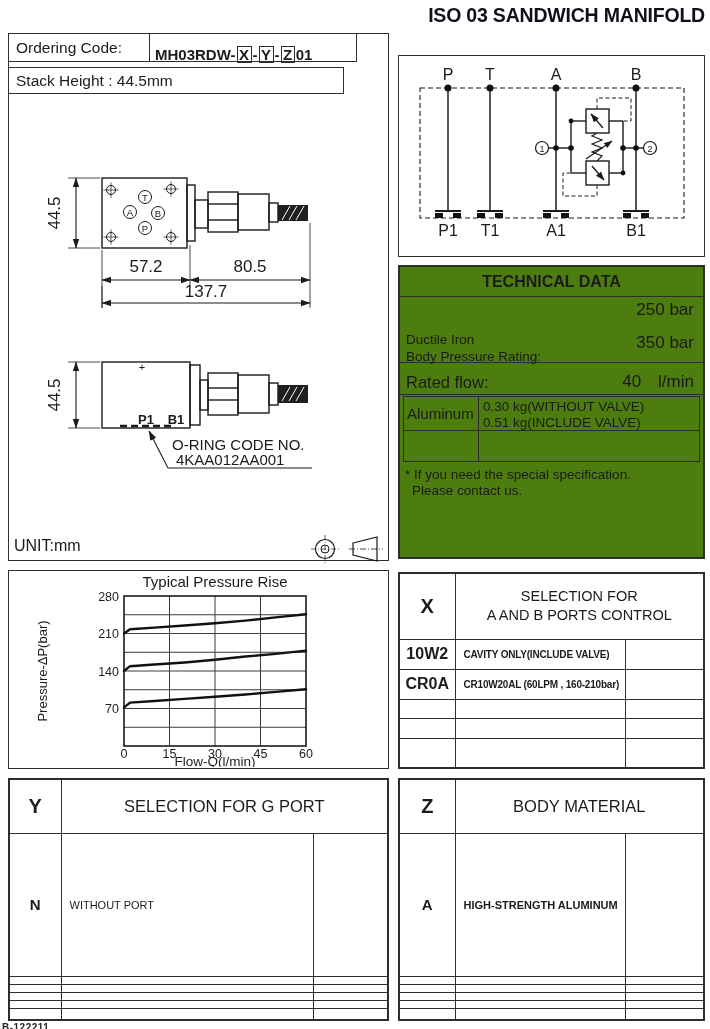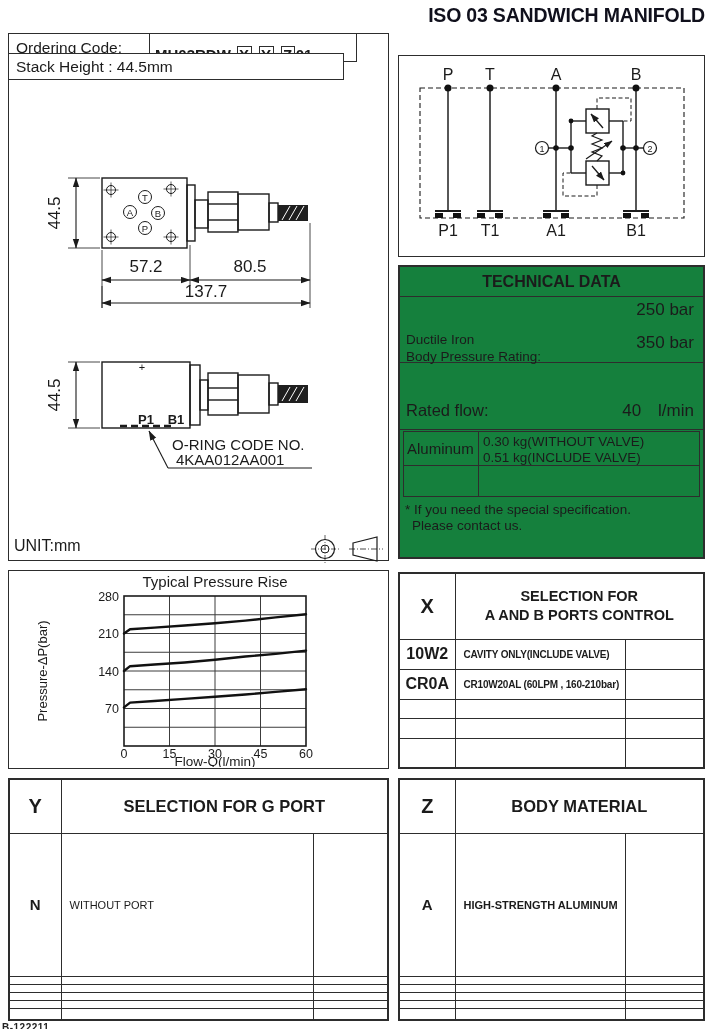--- a/index.html
+++ b/index.html
@@ -9,30 +9,30 @@
   .abs { position:absolute; }
 
   .title { top:4px; right:5px; font-size:19.5px; font-weight:bold; letter-spacing:-0.2px; color:#10101c; }
 
   
   .left-panel { left:8px; top:33px; width:381px; height:528px; border:1.5px solid #2d2d2d; background:#fff; }
   .ordering-row { left:8px; top:33px; width:349px; height:29px; border:1.5px solid #2d2d2d; background:#fff; display:flex; align-items:stretch; }
   .ordering-label { width:141px; border-right:1.5px solid #2d2d2d; font-size:15.5px; display:flex; align-items:center; padding-left:7px; }
   .ordering-code { flex:1; display:flex; align-items:center; padding-left:5px; font-size:15px; font-weight:bold; white-space:nowrap;margin-top:14px; }
   .codebox { display:inline-block; border:1.4px solid #2d2d2d; line-height:1.05; padding:0 1.5px; margin:0 1px; font-weight:bold; }
-  .stack-row { left:8px; top:53px; width:336px; height:27px; border:1.5px solid #2d2d2d; background:#fff; font-size:15.5px; display:flex; align-items:center; padding-left:7px; }
+  .stack-row { left:8px; top:67px; width:336px; height:27px; border:1.5px solid #2d2d2d; background:#fff; font-size:15.5px; display:flex; align-items:center; padding-left:7px; }
   .unit-label { left:14px; top:537px; font-size:16px; }
 
   
   .schematic-panel { left:398px; top:55px; width:307px; height:202px; border:1.5px solid #2d2d2d; background:#fff; }
-  .tech-panel { left:398px; top:265px; width:307px; height:294px; border:2px solid #2d2d2d; background:#15803d; }
+  .tech-panel { left:398px; top:265px; width:307px; height:294px; border:2px solid #2d2d2d; background:#4d7c0f; }
   .tech-header { height:30px; border-bottom:1.8px solid #2d2d2d; text-align:center; font-weight:bold; font-size:16px; line-height:29px; }
   .tech-sec { border-bottom:1.5px solid #2d2d2d; padding:3px 6px 2px 6px; }
   .tech-sec1 { height:66px; }
-  .tech-sec2 { height:32px; display:flex; align-items:flex-start;margin-top:35px; }
+  .tech-sec2 { height:32px; display:flex; align-items:flex-end; }
   .tech-sec3 { height:60px; border-bottom:none; padding-top:2px; }
   .trow { display:flex; align-items:center; }
   .tlabel { font-size:13.5px; }
   .pre { white-space:pre-line; line-height:1.25;margin-top:12px; }
   .tvalue { margin-left:auto; font-size:17px; padding-right:3px; white-space:nowrap; }
   .tunit { font-size:17px; margin-left:14px; padding-right:3px; }
   .cart-line1 { font-size:16.5px; }
   .cart-line2 { font-size:16.5px; padding-left:17px; white-space:nowrap; }
   .cart-note { font-size:12.5px; padding-left:2px; }
   .wt { border:1.5px solid #2d2d2d; margin:1px 3px 2px 3px; }
@@ -45,21 +45,21 @@
 
   
   .chart-panel { left:8px; top:570px; width:381px; height:199px; border:1.5px solid #2d2d2d; background:#fff; }
 
   
   .tbl-wrap { background:#fff; }
   table.sel { border-collapse:collapse; width:100%; height:100%; table-layout:fixed; }
   table.sel th, table.sel td { border:1.5px solid #2d2d2d; overflow:hidden; white-space:nowrap; }
   table.sel { border:2px solid #2d2d2d; }
   th.key { font-size:20px; font-weight:bold; text-align:center; }
-  th.ttl { font-size:16.5px; font-weight:bold; }
+  th.ttl { font-size:16.5px; font-weight:normal; }
   td.code { text-align:center; font-weight:bold; font-size:15px; }
   td.desc { padding-left:8px; font-size:11px; }
   .xtbl th.ttl { font-size:14.5px; white-space:pre-line; line-height:1.35; }
   .xtbl td.code { font-size:16px; }
   .xtbl td.desc { font-weight:bold; font-size:10px; letter-spacing:-0.2px; }
   .ztbl td.desc { font-weight:bold; font-size:11px; }
 
   .footer-frag { left:2px; top:1022px; height:7px; overflow:hidden; font-size:10px; font-weight:bold; letter-spacing:0.5px; color:#222; }
 
   svg text { font-family:"Liberation Sans", sans-serif; fill:#1b1b1b; }

